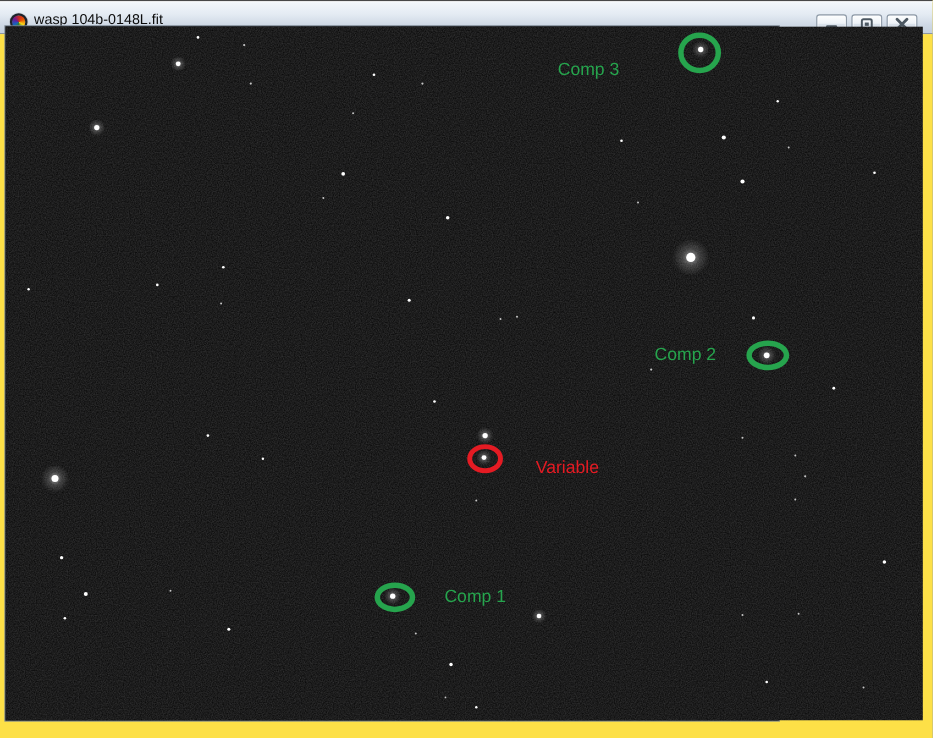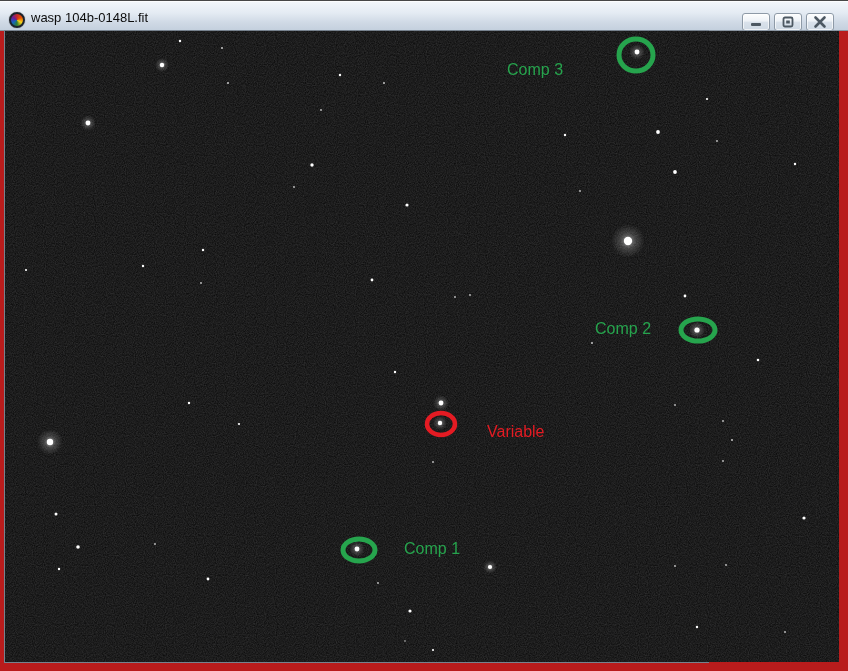--- a/index.html
+++ b/index.html
@@ -1,19 +1,19 @@
 <!DOCTYPE html>
 <html><head>
 <meta charset="utf-8">
 <style>
   html,body{margin:0;padding:0;background:#9aa7b5;}
   *{box-sizing:border-box;}
   .window{
     position:relative;width:848px;height:671px;
-    background:#b91c1c;
+    background:#fde047;
     font-family:"Liberation Sans", sans-serif;
     overflow:hidden;
   }
   
   .titlebar{
     position:absolute;left:0;top:0;width:848px;height:31px;
     background:linear-gradient(#f3f7fb 0%, #e4ebf3 40%, #cfd9e5 72%, #c3cfdd 100%);
     border-top:1px solid #474747;
     box-shadow:inset 0 1px 0 #fcfdfe, inset 0 -1px 0 #8b96a2;
   }
@@ -31,21 +31,21 @@
   .tbtn{
     width:28px;height:18px;border:1px solid #8e9aa7;border-radius:3px;
     background:linear-gradient(#fdfefe,#eef2f7 45%,#dae2eb 50%,#cfd9e4);
     box-shadow:inset 0 0 0 1px rgba(255,255,255,.65);
     display:flex;align-items:center;justify-content:center;
     padding:0;cursor:default;
   }
   .tbtn svg{display:block;}
   
   .canvas-wrap{
-    position:absolute;left:5px;top:31px;width:703px;height:631px;
+    position:absolute;left:5px;top:24px;width:703px;height:631px;
     background:#060606;
     box-shadow:0 0 0 1px #77828e;
   }
   .canvas-wrap svg{display:block;}
 </style>
 </head>
 <body>
 
 <div class="window">
 

